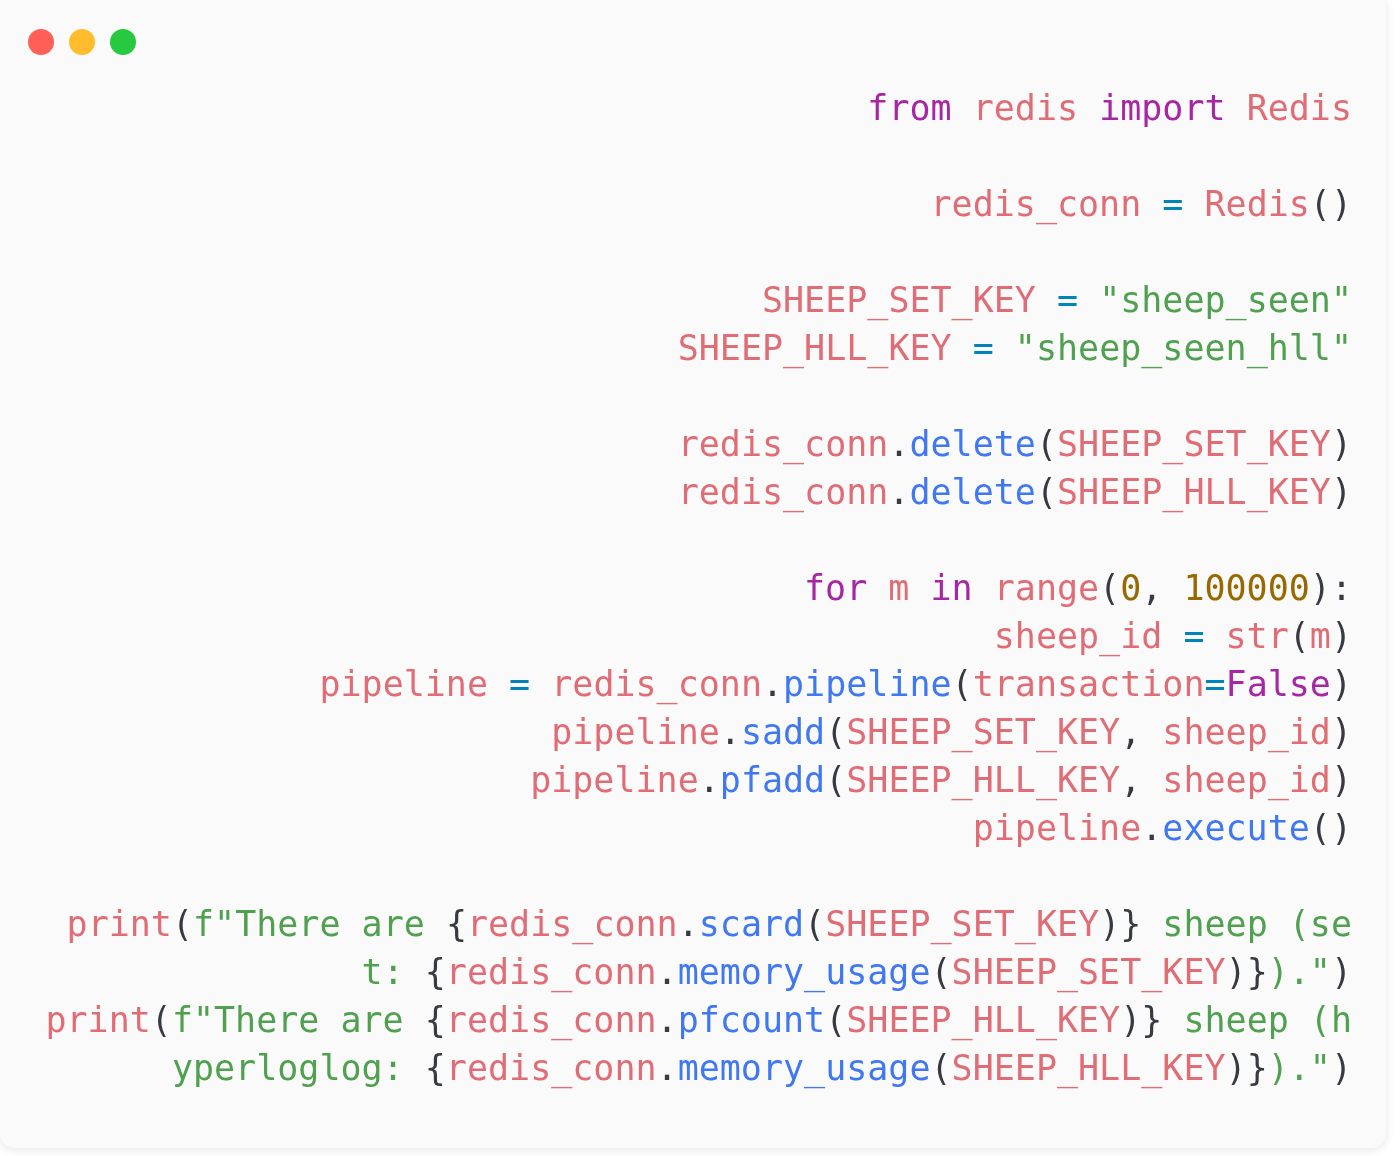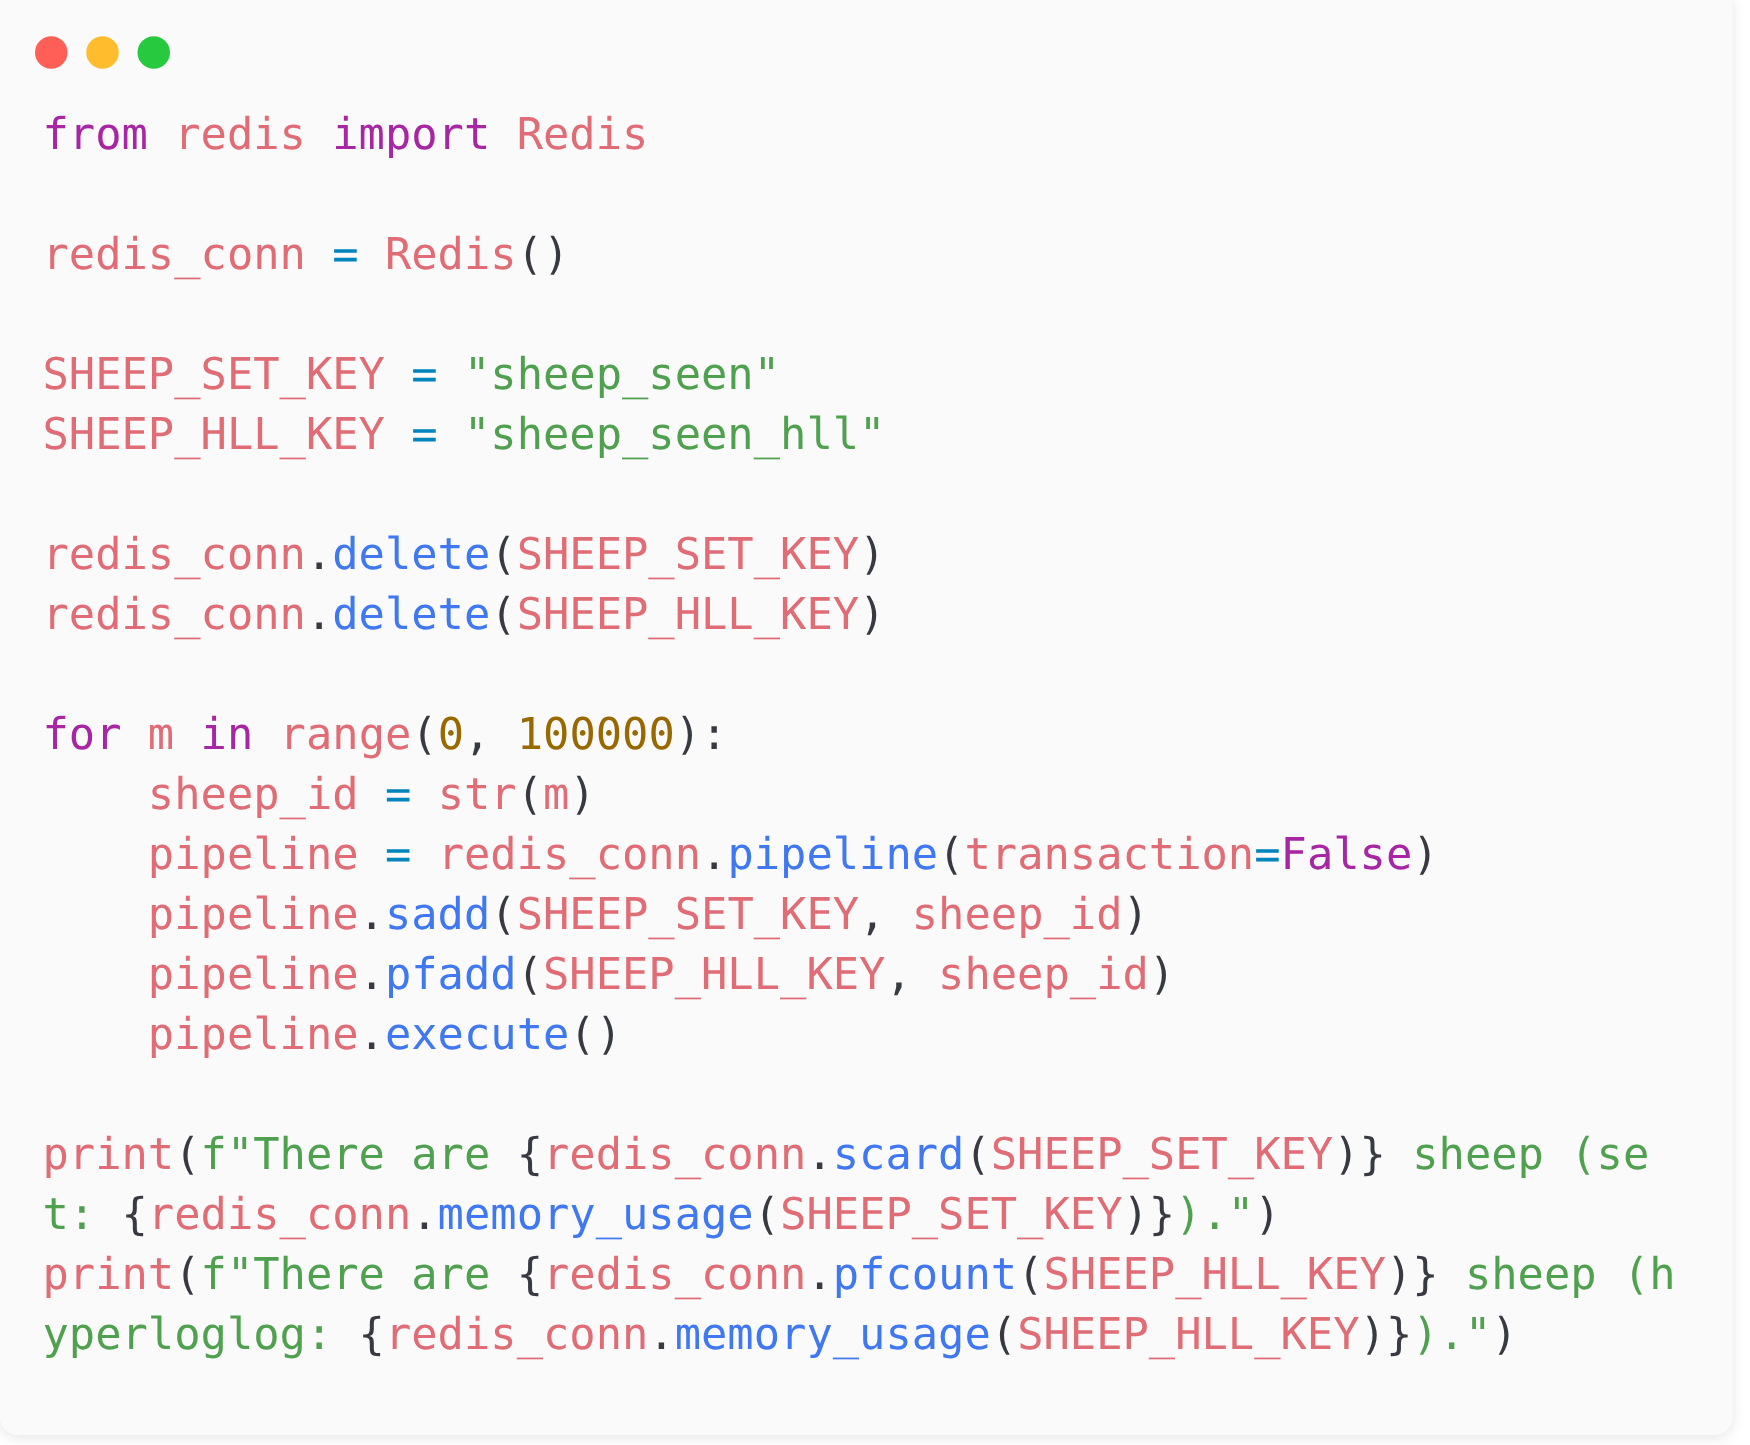--- a/index.html
+++ b/index.html
@@ -39,20 +39,21 @@
   .dot {
     width: 26px;
     height: 26px;
     border-radius: 50%;
     display: block;
   }
 
   #code-area {
     padding: 0 34px;
     box-sizing: border-box;
+    text-align: right;
   }
 
   pre.code {
     margin: 0;
     font-family: "DejaVu Sans Mono", "Liberation Mono", monospace;
     font-size: 35px;
     line-height: 48px;
     letter-spacing: 0px;
     white-space: pre-wrap;
     word-break: break-all;

